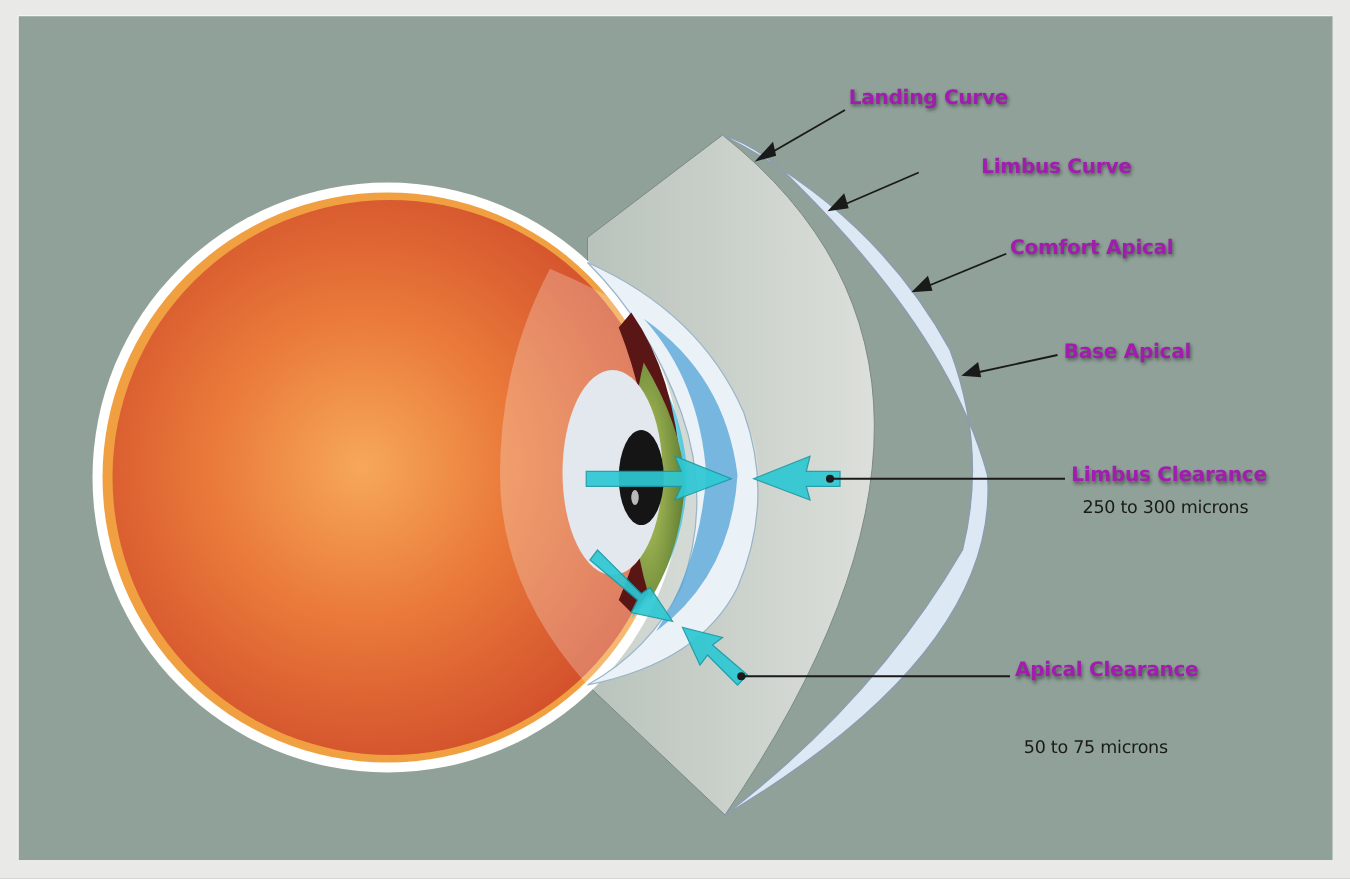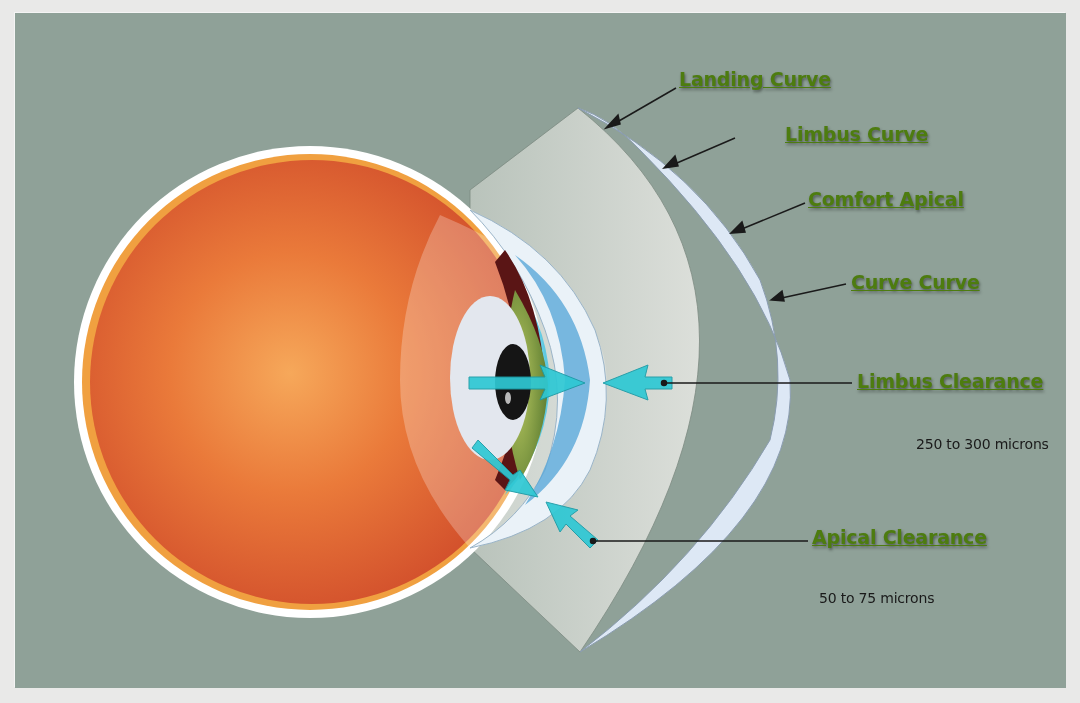--- a/index.html
+++ b/index.html
@@ -7,24 +7,23 @@
     width: 1080px; height: 703px; background: #e9e9e8;
     position: relative; overflow: hidden;
     font-family: "DejaVu Sans", "Liberation Sans", sans-serif;
   }
   .panel {
     position: absolute; left: 15px; top: 13px; width: 1051px; height: 675px;
     background: #8fa198; box-shadow: -1px -1px 0 #f4f4f4;
   }
   svg.scene { position: absolute; left: 0; top: 0; }
   .label {
-    position: absolute; color: #4d7c0f; font-weight: bold; font-size: 19px;
+    position: absolute; color: #a21caf; font-weight: bold; font-size: 16px;
     text-shadow: 1px 2px 3px rgba(0,0,0,0.45); white-space: nowrap;
     letter-spacing: -0.2px;
-    text-decoration: underline;
   }
   .sub {
     position: absolute; color: #1a1a1a; font-size: 14px; white-space: nowrap;
     letter-spacing: -0.2px;
   }
 </style>
 </head>
 <body>
 
 <div class="panel"></div>
@@ -95,17 +94,17 @@
     <line x1="664" y1="383" x2="852" y2="383"></line>
     <circle cx="664" cy="383" r="2.5"></circle>
     <line x1="593" y1="541" x2="808" y2="541"></line>
     <circle cx="593" cy="541" r="2.5"></circle>
   </g>
 </svg>
 
 <div class="label" style="left:679px; top:68px;">Landing Curve</div>
 <div class="label" style="left:757px; top:123px;margin-left:28px;">Limbus Curve</div>
 <div class="label" style="left:808px; top:188px;">Comfort Apical</div>
-<div class="label" style="left:851px; top:271px;">Curve Curve</div>
+<div class="label" style="left:851px; top:271px;">Base Apical</div>
 <div class="label" style="left:857px; top:370px;">Limbus Clearance</div>
-<div class="sub" style="left:916px; top:398px;margin-top:38px;">250 to 300 microns</div>
+<div class="sub" style="left:866px; top:398px;">250 to 300 microns</div>
 <div class="label" style="left:812px; top:526px;">Apical Clearance</div>
 <div class="sub" style="left:819px; top:550px;margin-top:40px;">50 to 75 microns</div>
 
 </body></html>

